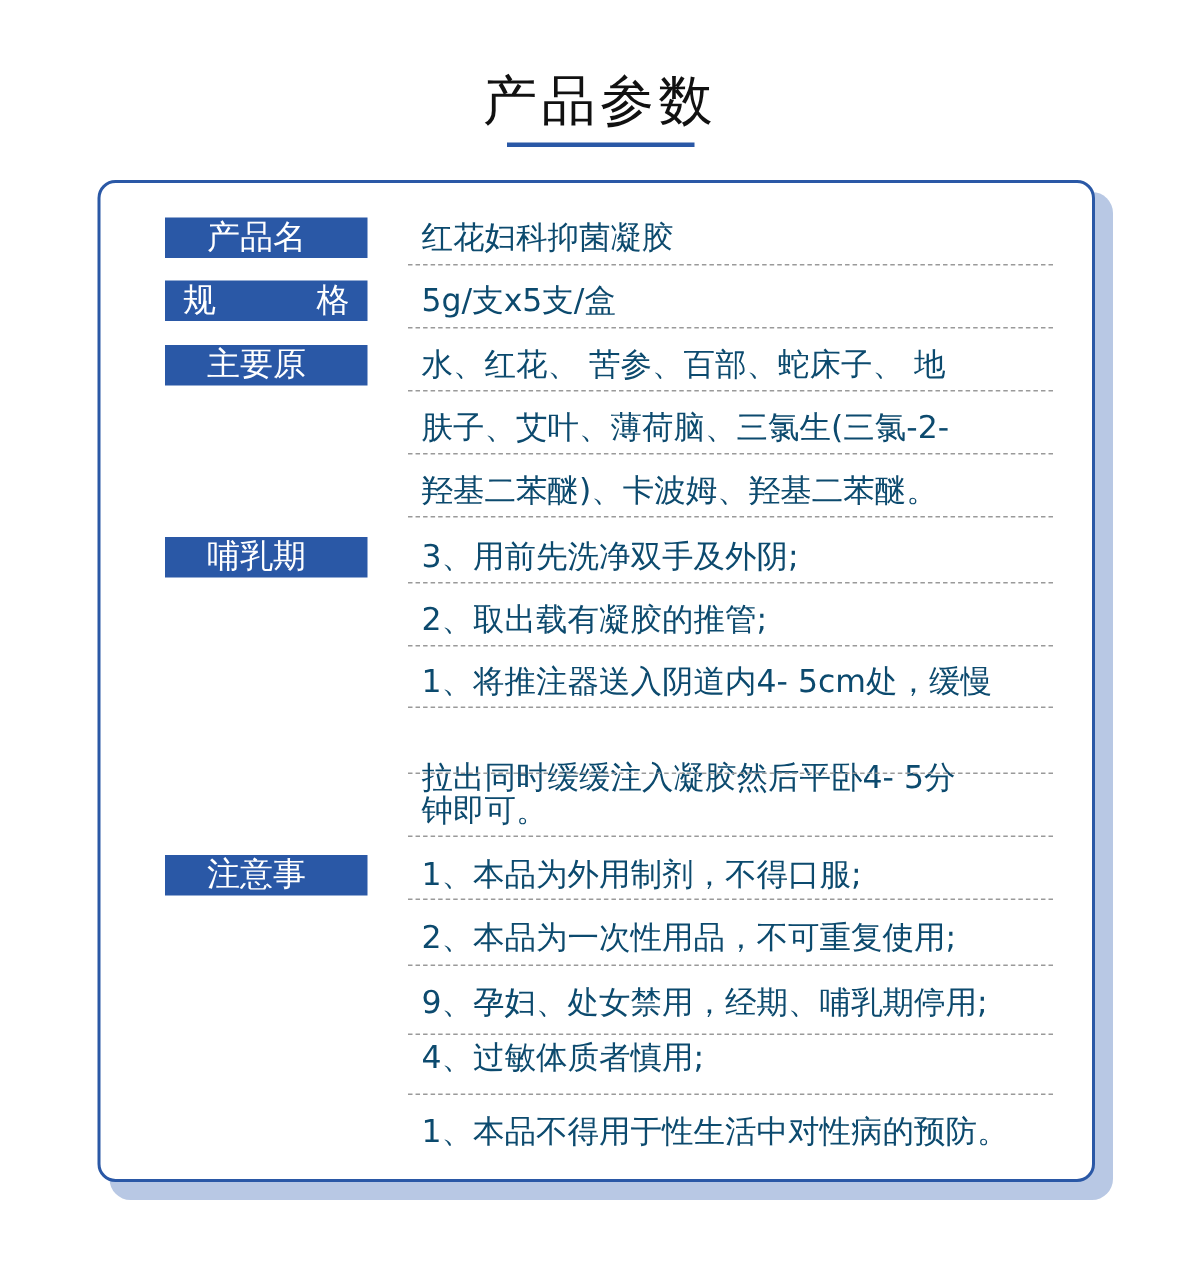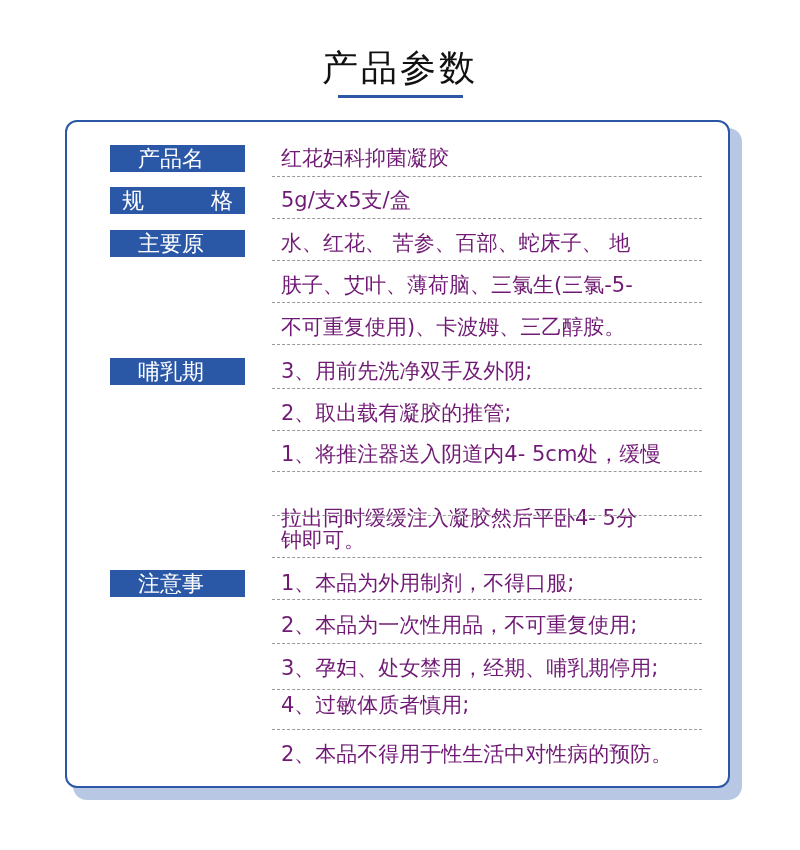--- a/index.html
+++ b/index.html
@@ -24,21 +24,21 @@
     background: #fff; border: 2px solid #2a58a6; border-radius: 12px; box-sizing: border-box;
   }
   .label {
     position: absolute; left: 110px; width: 135px; height: 27px; background: #2a58a6;
     color: #fff; font-size: 22px; line-height: 27px; box-sizing: border-box;
     display: flex; justify-content: space-between; padding: 0 28px;
   }
   .label.spread { padding: 0 12px; }
   .line {
     position: absolute; left: 281px; width: 420px; height: 42px;
-    font-size: 21px; line-height: 40px; color: #701a75; white-space: nowrap;
+    font-size: 21px; line-height: 40px; color: #0c4a6e; white-space: nowrap;
   }
   .dash {
     position: absolute; left: 272px; width: 430px; height: 0;
     border-top: 1px dashed #9a9a9a;
   }
 </style>
 </head>
 <body>
 
 <div class="title">产品参数</div>
@@ -65,37 +65,37 @@
 </div>
 
 <div class="line" style="top:138px">红花妇科抑菌凝胶</div>
 <div class="dash" style="top:176px"></div>
 
 <div class="line" style="top:180px">5g/支x5支/盒</div>
 <div class="dash" style="top:218px"></div>
 
 <div class="line" style="top:223px">水、红花、 苦参、百部、蛇床子、 地</div>
 <div class="dash" style="top:260px"></div>
-<div class="line" style="top:265px">肤子、艾叶、薄荷脑、三氯生(三氯-5-</div>
+<div class="line" style="top:265px">肤子、艾叶、薄荷脑、三氯生(三氯-2-</div>
 <div class="dash" style="top:302px"></div>
-<div class="line" style="top:307px">不可重复使用)、卡波姆、三乙醇胺。</div>
+<div class="line" style="top:307px">羟基二苯醚)、卡波姆、羟基二苯醚。</div>
 <div class="dash" style="top:344px"></div>
 
 <div class="line" style="top:351px">3、用前先洗净双手及外阴;</div>
 <div class="dash" style="top:388px"></div>
 <div class="line" style="top:393px">2、取出载有凝胶的推管;</div>
 <div class="dash" style="top:430px"></div>
 <div class="line" style="top:434px">1、将推注器送入阴道内4- 5cm处，缓慢</div>
 <div class="dash" style="top:471px"></div>
 <div class="line" style="top:498px">拉出同时缓缓注入凝胶然后平卧4- 5分</div>
 <div class="dash" style="top:515px"></div>
 <div class="line" style="top:520px">钟即可。</div>
 <div class="dash" style="top:557px"></div>
 
 <div class="line" style="top:563px">1、本品为外用制剂，不得口服;</div>
 <div class="dash" style="top:599px"></div>
 <div class="line" style="top:605px">2、本品为一次性用品，不可重复使用;</div>
 <div class="dash" style="top:643px"></div>
-<div class="line" style="top:648px">3、孕妇、处女禁用，经期、哺乳期停用;</div>
+<div class="line" style="top:648px">9、孕妇、处女禁用，经期、哺乳期停用;</div>
 <div class="dash" style="top:689px"></div>
 <div class="line" style="top:685px">4、过敏体质者慎用;</div>
 <div class="dash" style="top:729px"></div>
-<div class="line" style="top:734px">2、本品不得用于性生活中对性病的预防。</div>
+<div class="line" style="top:734px">1、本品不得用于性生活中对性病的预防。</div>
 
 </body></html>

